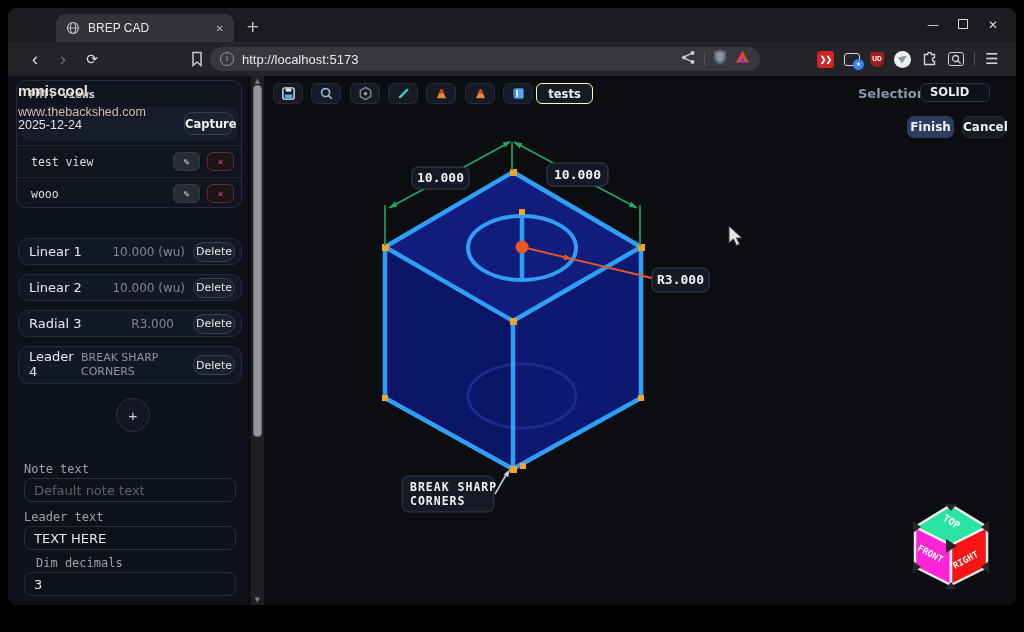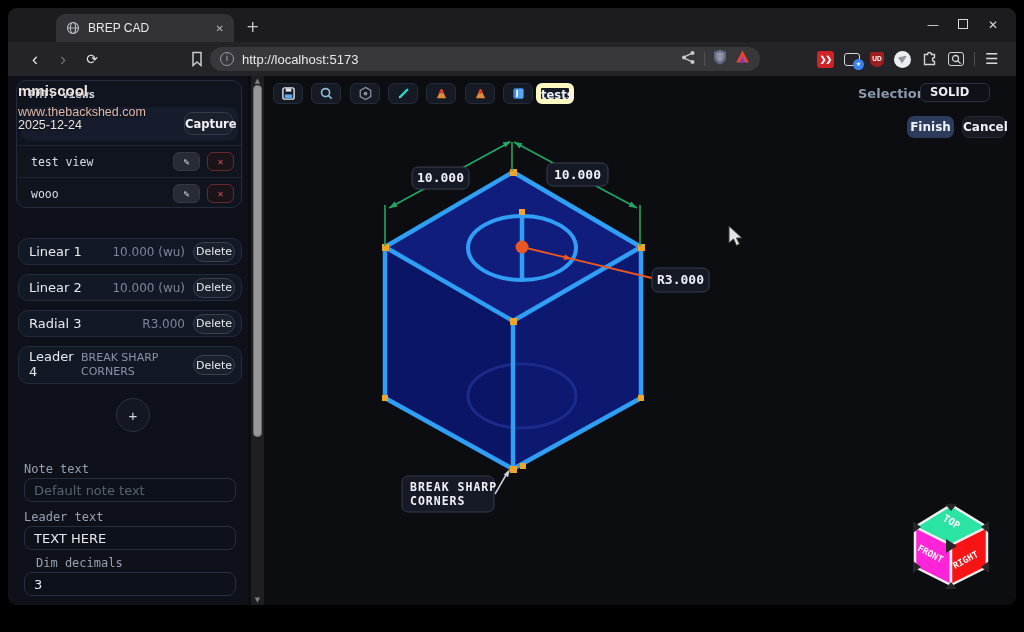--- a/index.html
+++ b/index.html
@@ -91,22 +91,22 @@
 
   .sb-scroll { position:absolute; left:243px; top:0; width:13px; height:529px; background:#1f1f22; }
   .sb-thumb { position:absolute; left:2px; top:9px; width:9px; height:352px; background:#97979b;
               border-radius:4px; border:1px solid #6e6e72; }
   .sb-arrow { position:absolute; left:0; width:13px; height:10px; color:#7e7e82; font-size:7px;
               text-align:center; line-height:10px; }
 
   .main { position:absolute; left:256px; top:0; width:752px; height:529px; background:#0b0d11; }
   .tbtn { position:absolute; top:7px; width:30px; height:21px; border-radius:6px; background:#151a25;
           border:1px solid #242b39; display:flex; align-items:center; justify-content:center; }
-  .tests-btn { position:absolute; left:272px; top:7px; width:38px; height:21px; border-radius:6px;
-               background:#151a25; border:5px solid #fef9c3; color:#eef0f4; font-size:11.5px;
+  .tests-btn { position:absolute; left:272px; top:7px; width:57px; height:21px; border-radius:6px;
+               background:#151a25; border:1px solid #fef9c3; color:#eef0f4; font-size:11.5px;
                font-weight:bold; font-family:"DejaVu Sans", sans-serif; }
   .sel-label { position:absolute; left:594px; top:10px; font-size:13px; font-weight:bold; color:#8e99ad; }
   .sel-box { position:absolute; left:656px; top:7px; width:70px; height:19px; background:#0e1218;
              border:1px solid #2b3242; border-radius:6px; color:#e8ecf2; font-size:11.5px;
              font-weight:bold; line-height:17px; padding-left:9px; }
   .act-btn { position:absolute; top:40px; height:22px; border-radius:7px; color:#eef1f6; font-size:12px;
              font-weight:bold; font-family:"DejaVu Sans", sans-serif; border:none; }
   .finish-btn { left:643px; width:47px; background:#2d3b5c; }
   .cancel-btn { left:698px; width:44px; background:#161b24; border:1px solid #242a36; }
   .scene { position:absolute; left:0; top:0; width:752px; height:529px; }
@@ -227,21 +227,21 @@
       <div class="ann-card" style="top:162px;height:27px;">
         <span class="ann-name">Linear 1</span>
         <span class="ann-value">10.000 (wu)</span>
         <button class="ann-del">Delete</button>
       </div>
       <div class="ann-card" style="top:198px;height:27px;">
         <span class="ann-name">Linear 2</span>
         <span class="ann-value">10.000 (wu)</span>
         <button class="ann-del">Delete</button>
       </div>
-      <div class="ann-card" style="top:234px;height:27px;">
+      <div class="ann-card" style="top:234px;height:27px;gap:11px;">
         <span class="ann-name">Radial 3</span>
         <span class="ann-value">R3.000</span>
         <button class="ann-del">Delete</button>
       </div>
       <div class="ann-card" style="top:270px;height:38px;">
         <span class="ann-name" style="width:46px;line-height:1.15;">Leader 4</span>
         <span style="width:94px;margin-left:6px;font-size:11px;color:#8b93a4;line-height:1.25;">BREAK SHARP CORNERS</span>
         <button class="ann-del" style="margin-left:auto;">Delete</button>
       </div>
 

